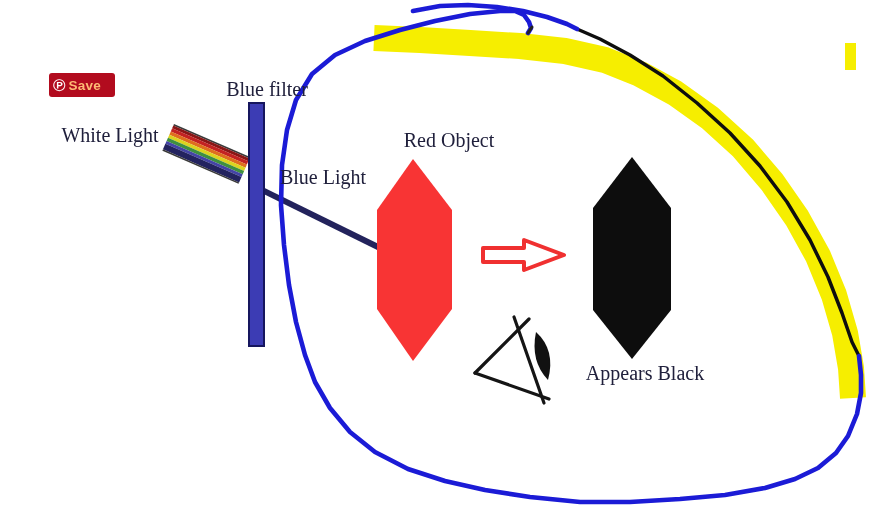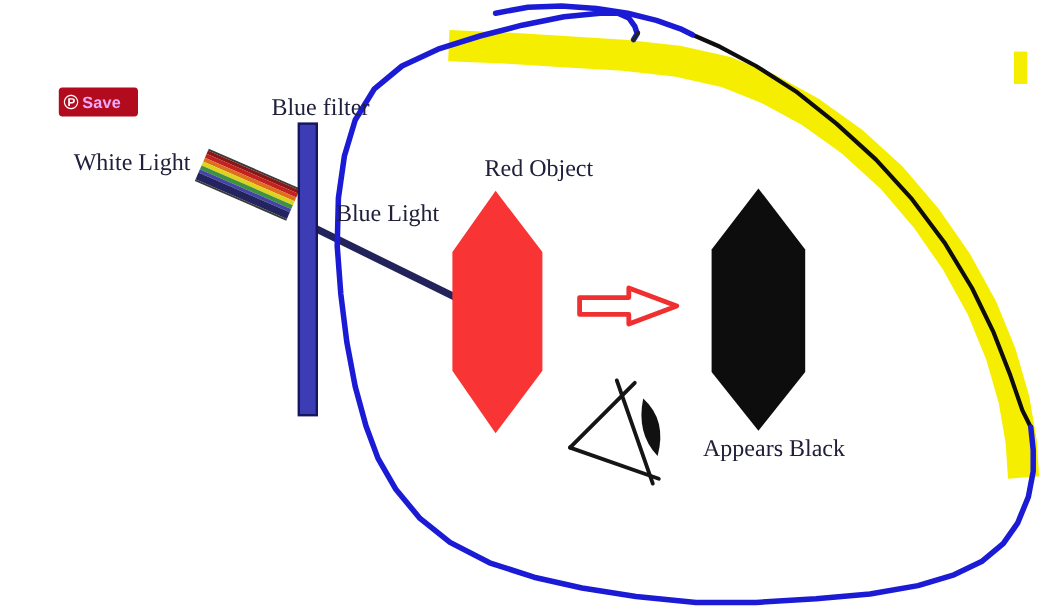--- a/index.html
+++ b/index.html
@@ -30,21 +30,21 @@
     cursor:pointer;
     font-family:"Liberation Sans", sans-serif;
   }
   .save-btn .pin-logo{
     color:#ffffff;
     font-size:17px;
     line-height:1;
     font-weight:bold;
   }
   .save-btn .save-label{
-    color:#f0abfc;
+    color:#fdba74;
     font-size:13.5px;
     font-weight:bold;
     letter-spacing:.2px;
   }
 </style>
 </head>
 <body>
 
 <div class="canvas">
 

